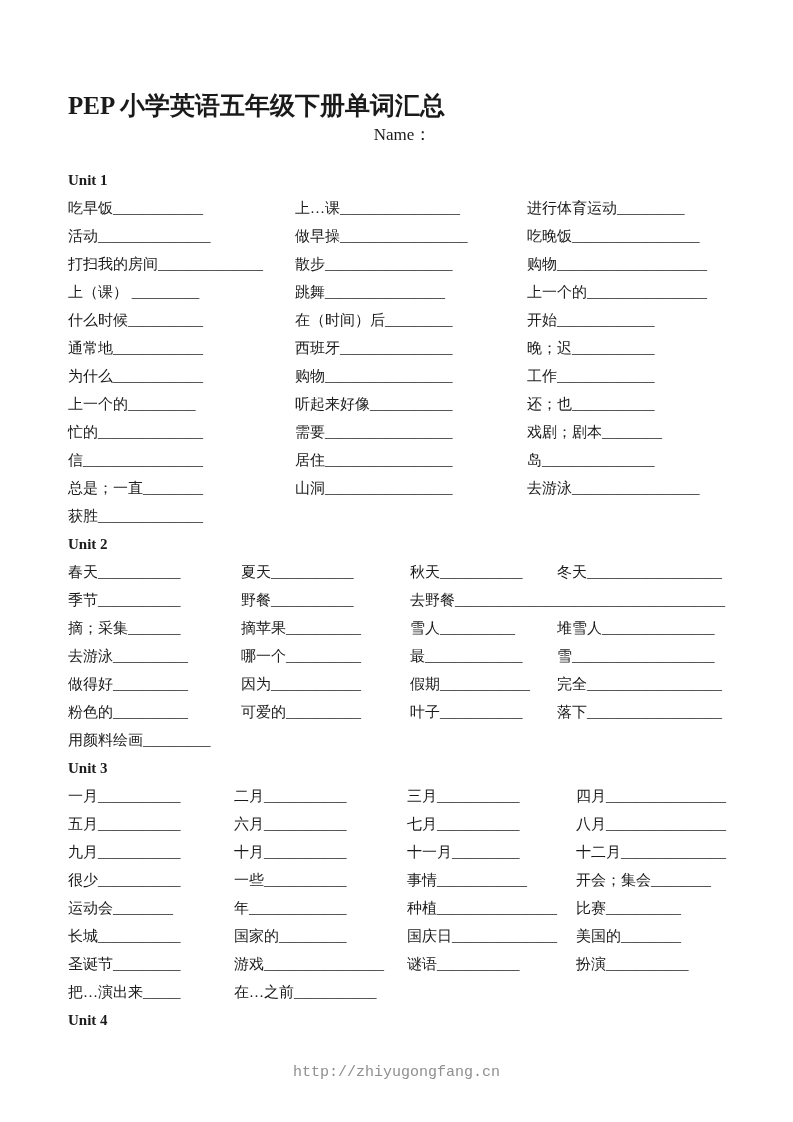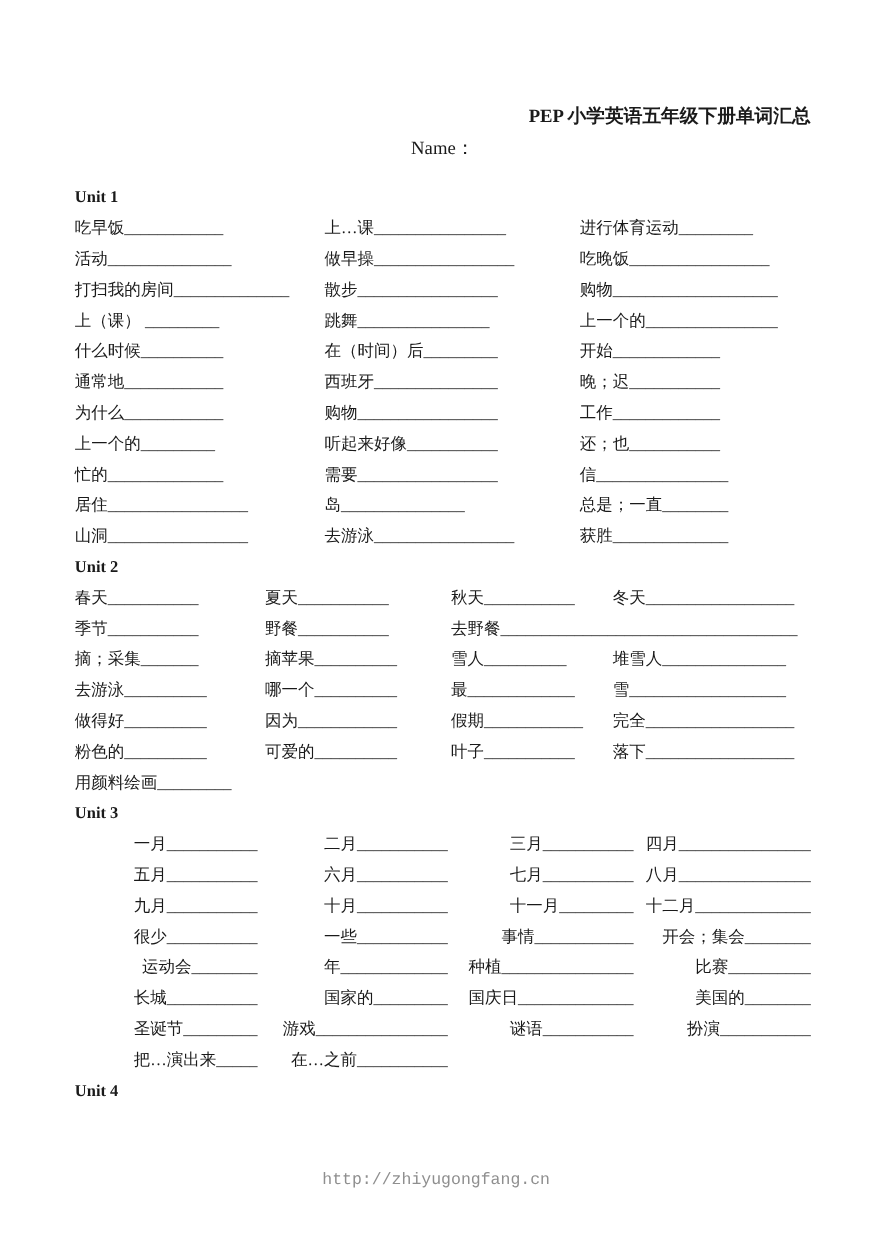--- a/index.html
+++ b/index.html
@@ -8,40 +8,40 @@
     width:793px;height:1122px;
     background:#ffffff;
     box-sizing:border-box;
     padding:92px 56px 0 68px;
     font-family:"Liberation Serif","DejaVu Serif",serif;
     color:#1a1a1a;
     overflow:hidden;
   }
   .title{
     margin:0;
-    font-size:17px;
+    font-size:25px;
     font-weight:bold;
-    text-align:right;
+    text-align:left;
     line-height:28px;
   }
   .name-line{
     font-size:17px;
     text-align:center;
     line-height:30px;
   }
   #units{margin-top:16px;}
   .unit-heading{
     font-weight:bold;
     font-size:15px;
     line-height:28px;
   }
   .grid{display:grid;}
   .unit-0 .grid{grid-template-columns:227px 232px 1fr;font-family:Liberation Serif, serif;}
   .unit-1 .grid{grid-template-columns:173px 169px 147px 1fr;}
-  .unit-2 .grid{grid-template-columns:166px 173px 169px 1fr;text-align:right;}
+  .unit-2 .grid{grid-template-columns:166px 173px 169px 1fr;}
   .cell{
     font-size:15px;
     line-height:28px;
     white-space:nowrap;
     overflow:visible;
   }
   .blank{letter-spacing:0;}
   .footer{
     position:absolute;
     left:0;right:0;
@@ -81,20 +81,21 @@
           <div class="cell"><span class="zh">西班牙</span><span class="blank">_______________</span></div>
           <div class="cell"><span class="zh">晚；迟</span><span class="blank">___________</span></div>
           <div class="cell"><span class="zh">为什么</span><span class="blank">____________</span></div>
           <div class="cell"><span class="zh">购物</span><span class="blank">_________________</span></div>
           <div class="cell"><span class="zh">工作</span><span class="blank">_____________</span></div>
           <div class="cell"><span class="zh">上一个的</span><span class="blank">_________</span></div>
           <div class="cell"><span class="zh">听起来好像</span><span class="blank">___________</span></div>
           <div class="cell"><span class="zh">还；也</span><span class="blank">___________</span></div>
           <div class="cell"><span class="zh">忙的</span><span class="blank">______________</span></div>
           <div class="cell"><span class="zh">需要</span><span class="blank">_________________</span></div>
+          <div class="cell"><span class="zh">戏剧；剧本</span><span class="blank">________</span></div>
           <div class="cell"><span class="zh">信</span><span class="blank">________________</span></div>
           <div class="cell"><span class="zh">居住</span><span class="blank">_________________</span></div>
           <div class="cell"><span class="zh">岛</span><span class="blank">_______________</span></div>
           <div class="cell"><span class="zh">总是；一直</span><span class="blank">________</span></div>
           <div class="cell"><span class="zh">山洞</span><span class="blank">_________________</span></div>
           <div class="cell"><span class="zh">去游泳</span><span class="blank">_________________</span></div>
           <div class="cell"><span class="zh">获胜</span><span class="blank">______________</span></div>
           <div class="cell"></div>
           <div class="cell"></div>
         </div>

